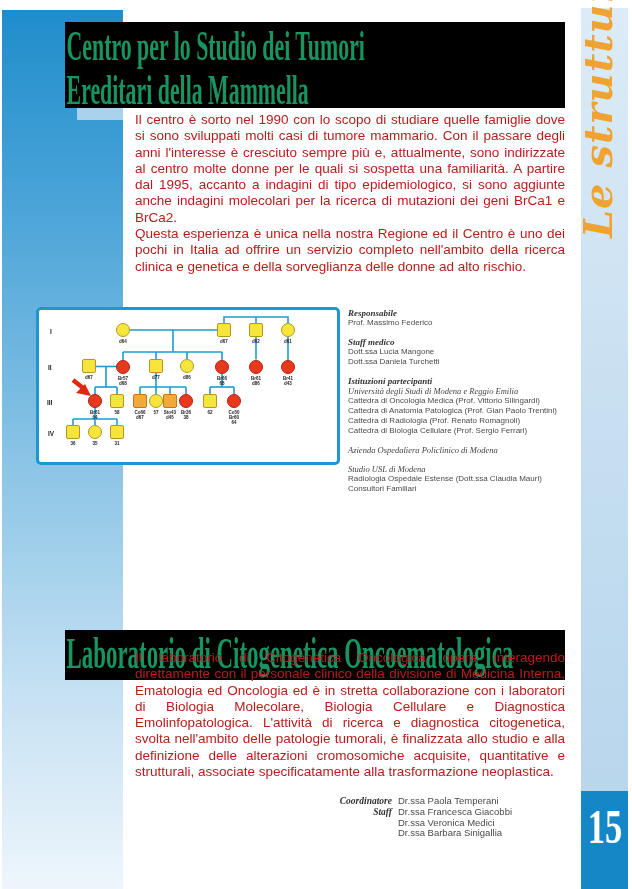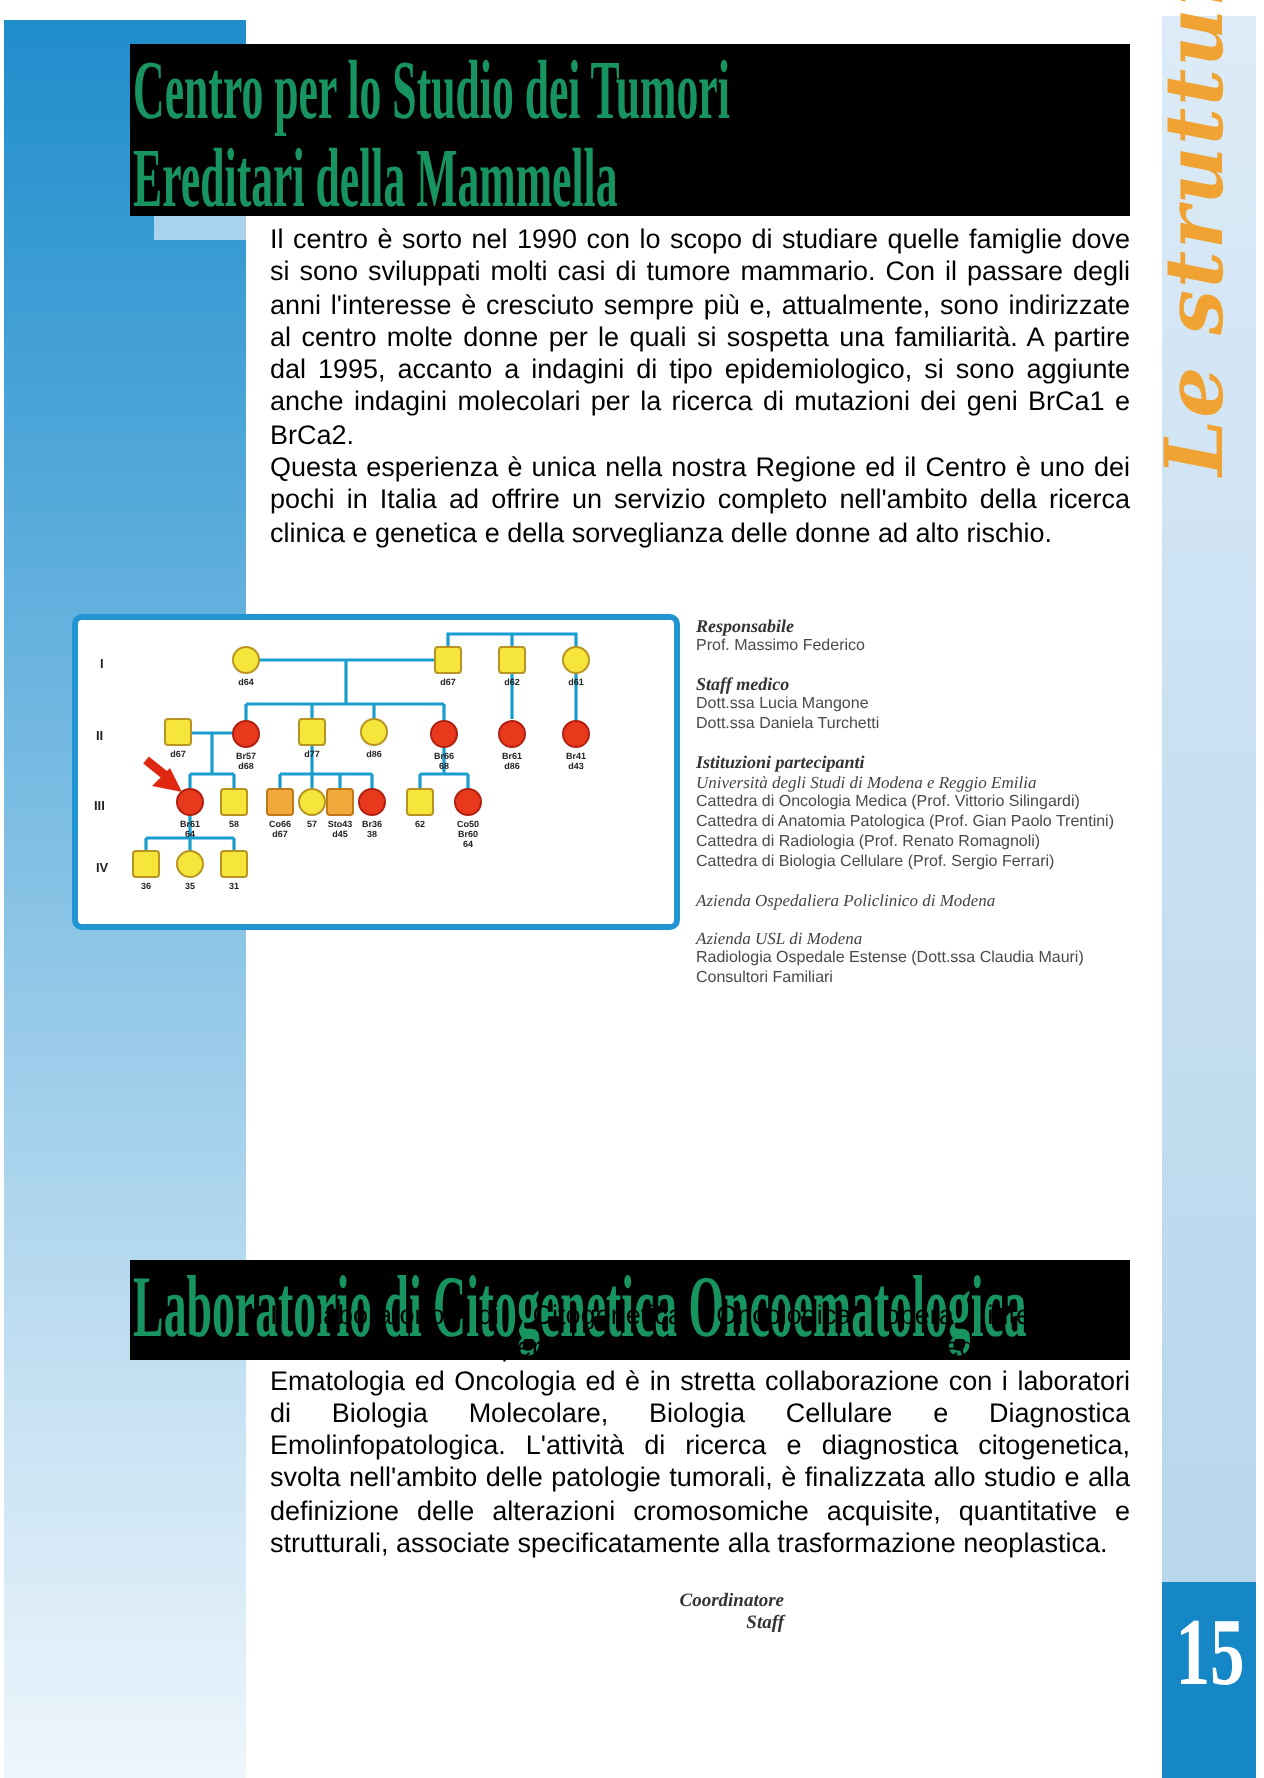--- a/index.html
+++ b/index.html
@@ -30,21 +30,21 @@
   .title-box-2{top:630px;width:500px;height:50px;}
   .title-shadow{position:absolute;background:#a9d3ec;}
   .title-shadow-1{left:77px;top:108px;width:46px;height:12px;}
   .title-shadow-2{left:77px;top:648px;width:46px;height:12px;}
   .sec-title{font-family:"Liberation Serif",serif;font-weight:bold;color:#17945f;
     font-size:42px;line-height:40px;white-space:nowrap;transform:scaleX(0.52);
     transform-origin:0 0;margin:0;padding:4px 0 0 3px;}
   .sec-title-2{font-size:44px;}
 
   
-  .para-block{position:absolute;left:135px;width:430px;color:#000000;
+  .para-block{position:absolute;left:135px;width:430px;color:#b91c1c;
     font-size:13.5px;line-height:16.3px;text-align:justify;}
   .para-block p{margin:0;}
   .para-1{top:112px;}
   .para-2{top:650px;}
 
   
   .pedigree-box{position:absolute;left:36px;top:307px;width:298px;height:152px;
     background:#ffffff;border:3px solid #2095d2;border-radius:5px;}
 
   
@@ -196,36 +196,44 @@
     <div class="info-italic">Università degli Studi di Modena e Reggio Emilia</div>
     <div>
         <div>Cattedra di Oncologia Medica (Prof. Vittorio Silingardi)</div>
         <div>Cattedra di Anatomia Patologica (Prof. Gian Paolo Trentini)</div>
         <div>Cattedra di Radiologia (Prof. Renato Romagnoli)</div>
         <div>Cattedra di Biologia Cellulare (Prof. Sergio Ferrari)</div>
       </div>
     <div class="info-gap"></div>
     <div class="info-italic">Azienda Ospedaliera Policlinico di Modena</div>
     <div class="info-gap"></div>
-    <div class="info-italic">Azienda USL di Modena</div>
+    <div class="info-italic">Studio USL di Modena</div>
     <div>
         <div>Radiologia Ospedale Estense (Dott.ssa Claudia Mauri)</div>
         <div>Consultori Familiari</div>
       </div>
   </div>
 
   <div class="title-shadow title-shadow-2"></div>
   <div class="title-box title-box-2">
     <div class="sec-title sec-title-2">Laboratorio di Citogenetica Oncoematologica</div>
   </div>
 
   <div class="para-block para-2">
     <p>Il laboratorio di Citogenetica Oncologica opera interagendo direttamente con il personale clinico della divisione di Medicina Interna, Ematologia ed Oncologia ed è in stretta collaborazione con i laboratori di Biologia Molecolare, Biologia Cellulare e Diagnostica Emolinfopatologica. L'attività di ricerca e diagnostica citogenetica, svolta nell'ambito delle patologie tumorali, è finalizzata allo studio e alla definizione delle alterazioni cromosomiche acquisite, quantitative e strutturali, associate specificatamente alla trasformazione neoplastica.</p>
   </div>
 
   <div class="bottom-block">
     <div class="bottom-labels">
       <div>Coordinatore</div>
       <div>Staff</div>
     </div>
+    <div class="bottom-values">
+      <div>Dr.ssa Paola Temperani</div>
+      <div>
+          <div>Dr.ssa Francesca Giacobbi</div>
+          <div>Dr.ssa Veronica Medici</div>
+          <div>Dr.ssa Barbara Sinigallia</div>
+        </div>
+    </div>
   </div>
 
 </div>
 
 </body></html>

